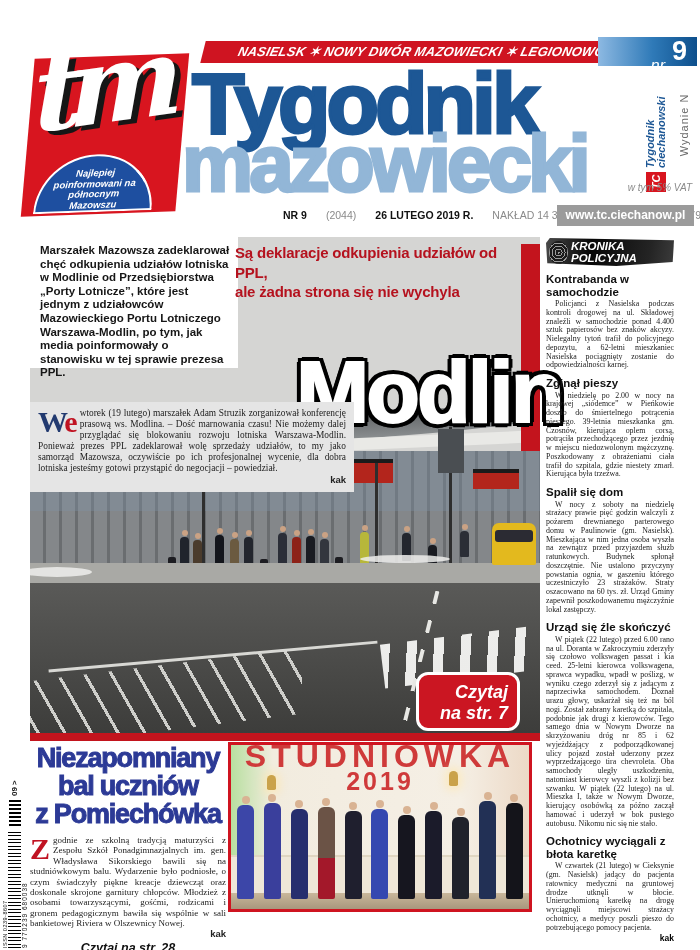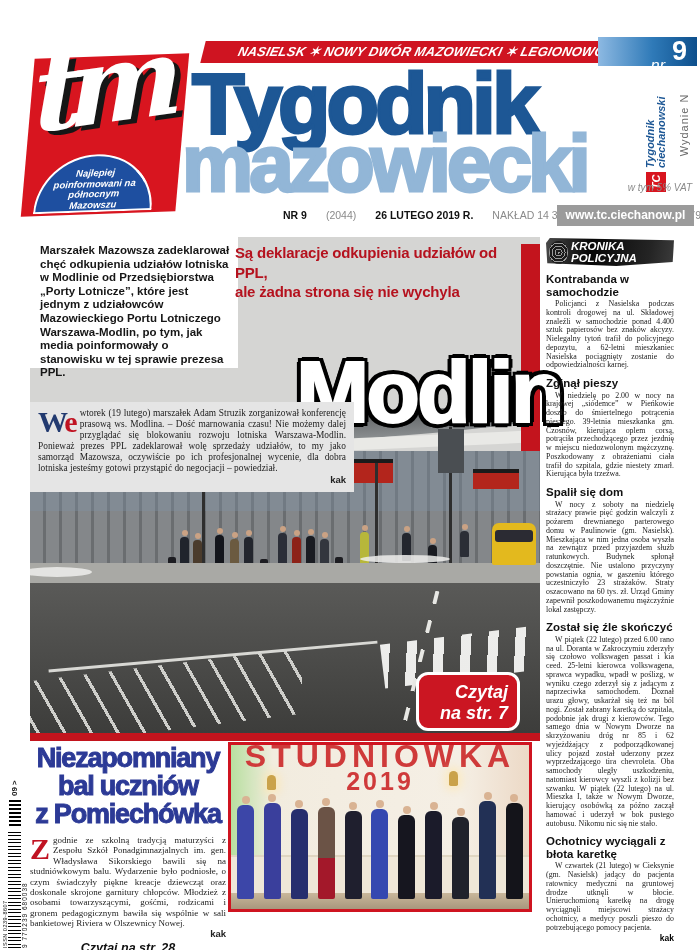--- a/index.html
+++ b/index.html
@@ -297,21 +297,21 @@
 
     <h3>Kontrabanda w samochodzie</h3>
     <p>Policjanci z Nasielska podczas kontroli drogowej na ul. Składowej znaleźli w samochodzie ponad 4.400 sztuk papierosów bez znaków akcyzy. Nielegalny tytoń trafił do policyjnego depozytu, a 62-letni mieszkaniec Nasielska pociągnięty zostanie do odpowiedzialności karnej.</p>
 
     <h3>Zginął pieszy</h3>
     <p>W niedzielę po 2.00 w nocy na krajowej „siódemce” w Pieńkowie doszło do śmiertelnego potrącenia pieszego. 39-letnia mieszkanka gm. Czosnów, kierująca oplem corsą, potrąciła przechodzącego przez jezdnię w miejscu niedozwolonym mężczyznę. Poszkodowany z obrażeniami ciała trafił do szpitala, gdzie niestety zmarł. Kierująca była trzeźwa.</p>
 
     <h3>Spalił się dom</h3>
     <p>W nocy z soboty na niedzielę strażacy prawie pięć godzin walczyli z pożarem drewnianego parterowego domu w Paulinowie (gm. Nasielsk). Mieszkająca w nim jedna osoba wyszła na zewnątrz przed przyjazdem służb ratunkowych. Budynek spłonął doszczętnie. Nie ustalono przyczyny powstania ognia, w gaszeniu którego uczestniczyło 23 strażaków. Straty oszacowano na 60 tys. zł. Urząd Gminy zapewnił poszkodowanemu mężczyźnie lokal zastępczy.</p>
 
-    <h3>Został się źle skończyć</h3>
+    <h3>Urząd się źle skończyć</h3>
     <p>W piątek (22 lutego) przed 6.00 rano na ul. Doranta w Zakroczymiu zderzyły się czołowo volkswagen passat i kia ceed. 25-letni kierowca volkswagena, sprawca wypadku, wpadł w poślizg, w wyniku czego zderzył się z jadącym z naprzeciwka samochodem. Doznał urazu głowy, uskarżał się też na ból nogi. Został zabrany karetką do szpitala, podobnie jak drugi z kierowców. Tego samego dnia w Nowym Dworze na skrzyżowaniu dróg nr 85 i 62 wyjeżdżający z podporządkowanej ulicy pojazd został uderzony przez wyprzedzającego tira chevroleta. Oba samochody uległy uszkodzeniu, natomiast kierowcy wyszli z kolizji bez szwanku. W piątek (22 lutego) na ul. Mieszka I, także w Nowym Dworze, kierujący osobówką za późno zaczął hamować i uderzył w bok pustego autobusu. Nikomu nic się nie stało.</p>
 
     <h3>Ochotnicy wyciągali z błota karetkę</h3>
     <p>W czwartek (21 lutego) w Cieksynie (gm. Nasielsk) jadący do pacjenta ratownicy medyczni na gruntowej drodze utknęli w błocie. Unieruchomioną karetkę na drogę wyciągnęli miejscowi strażacy ochotnicy, a medycy poszli pieszo do potrzebującego pomocy pacjenta.</p>
     <div class="pol-byline">kak</div>
 
   </div>
 
   <div class="barcode">
     <div class="bc-rot">

